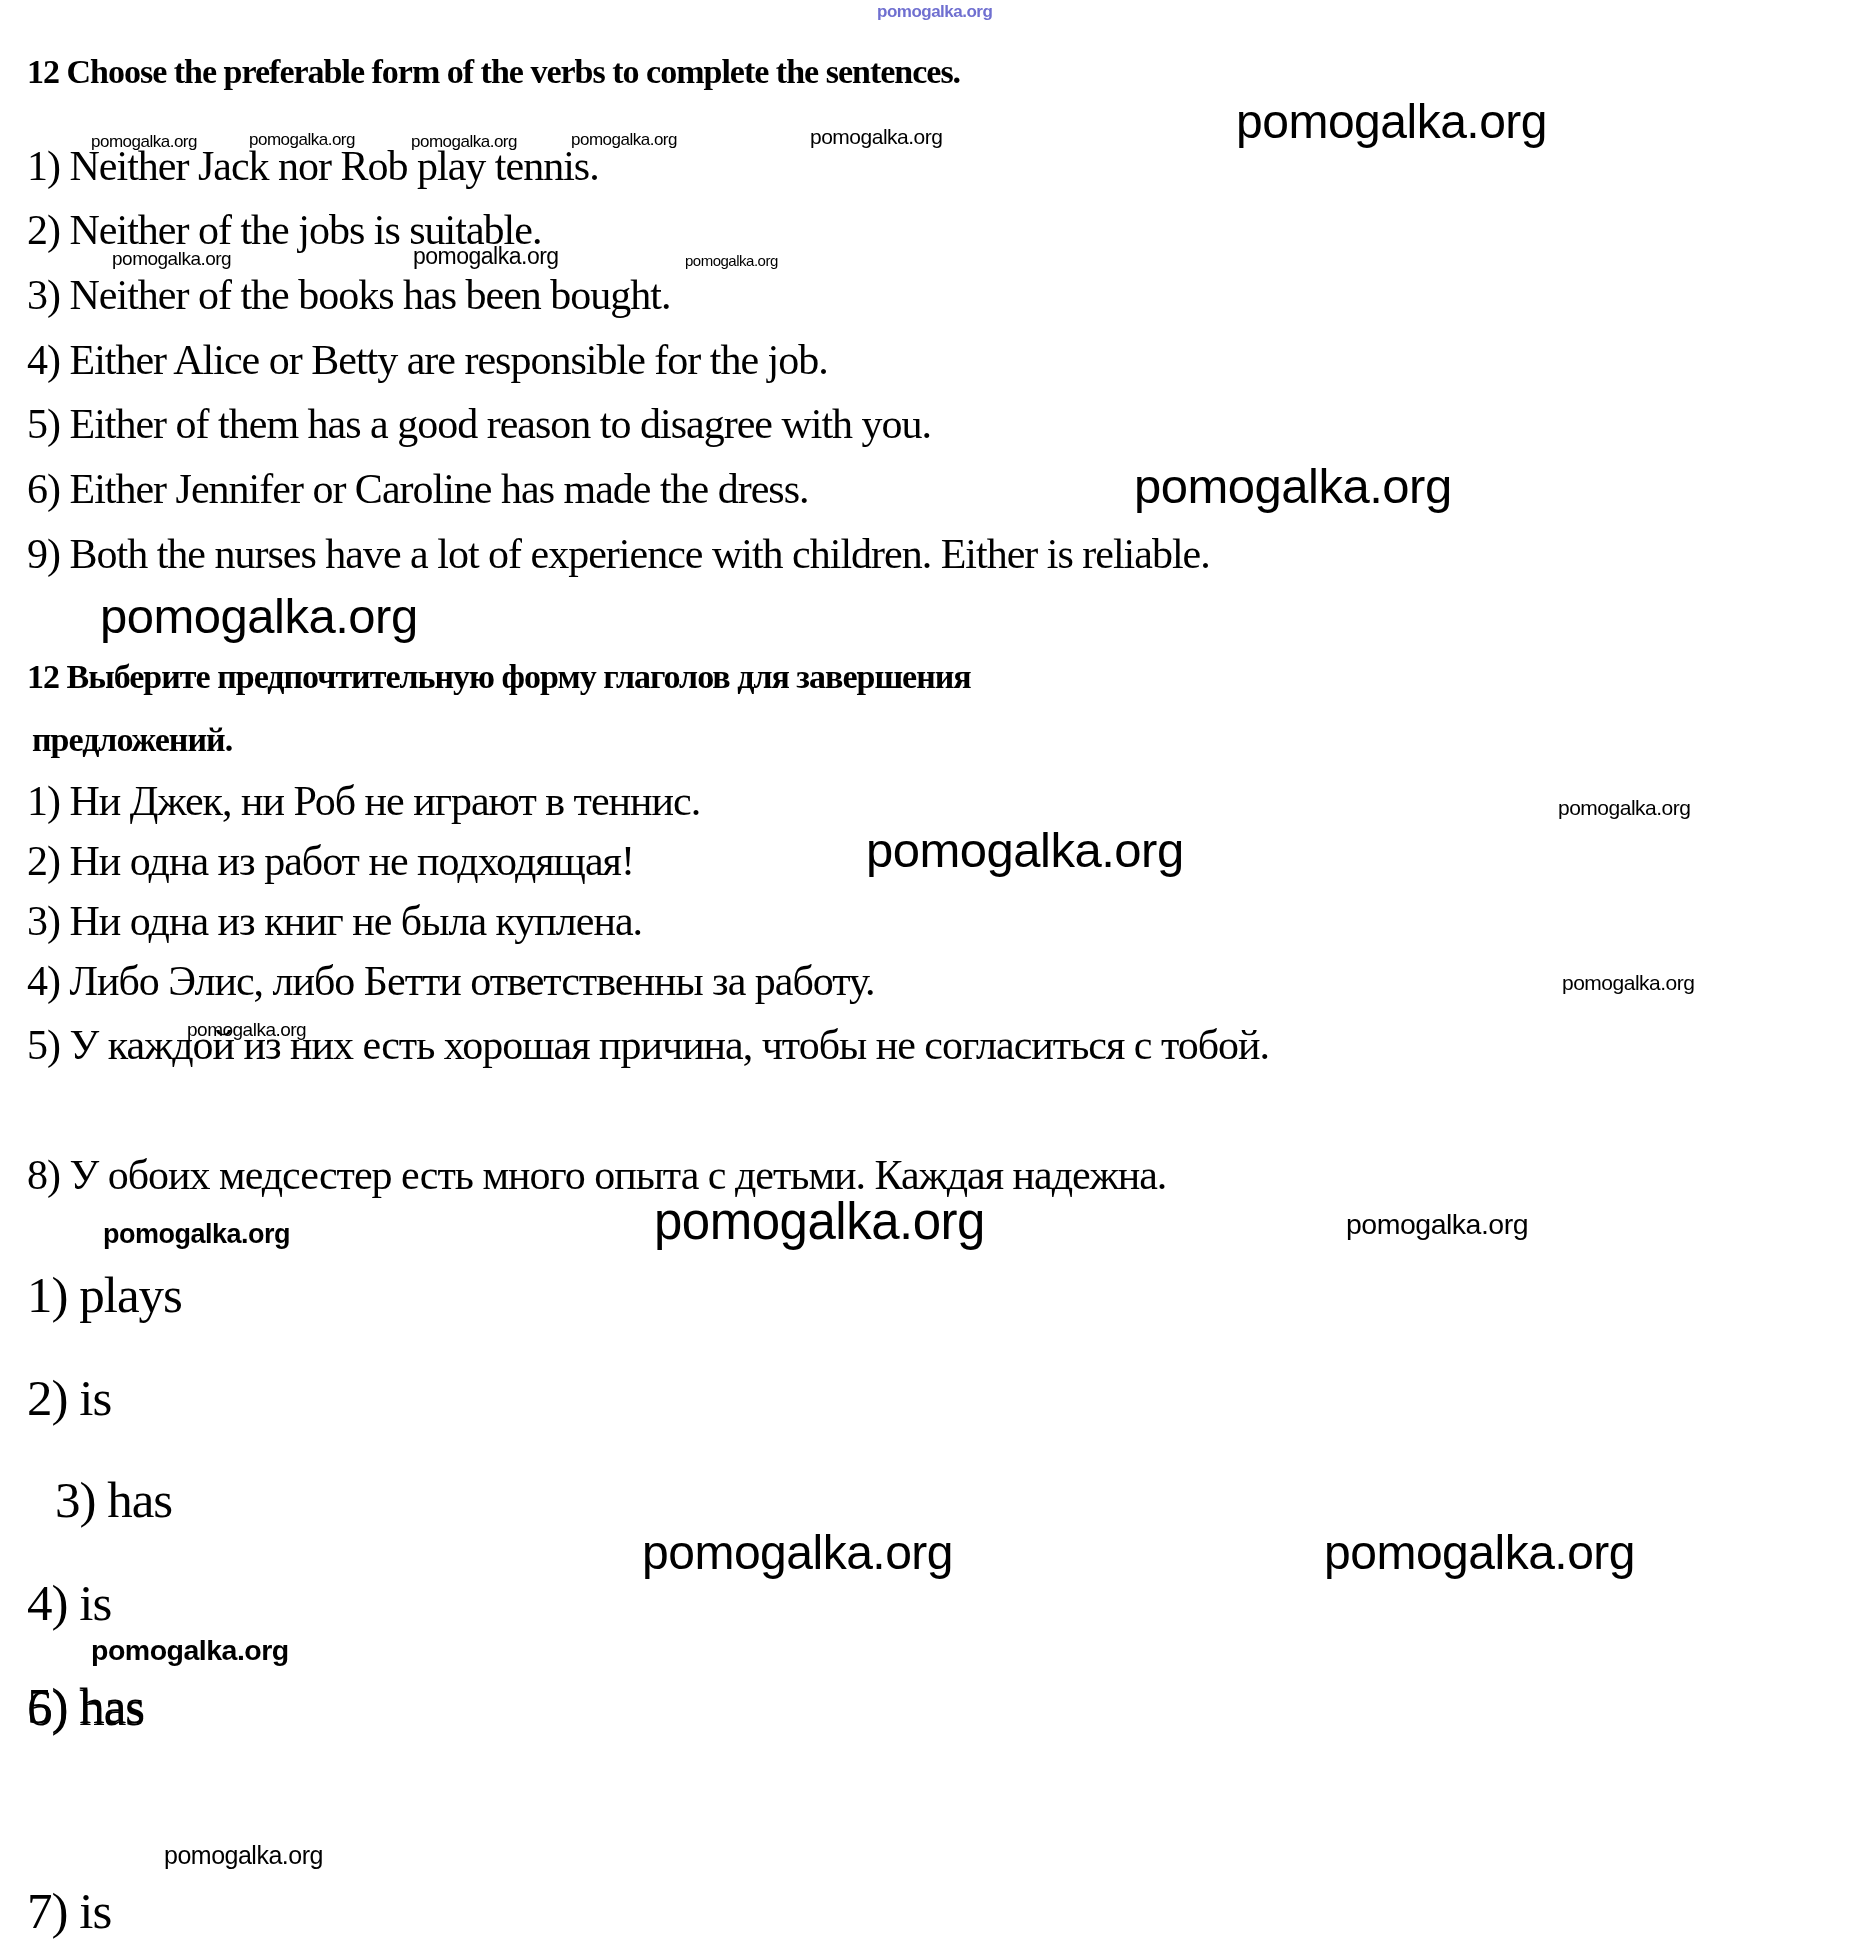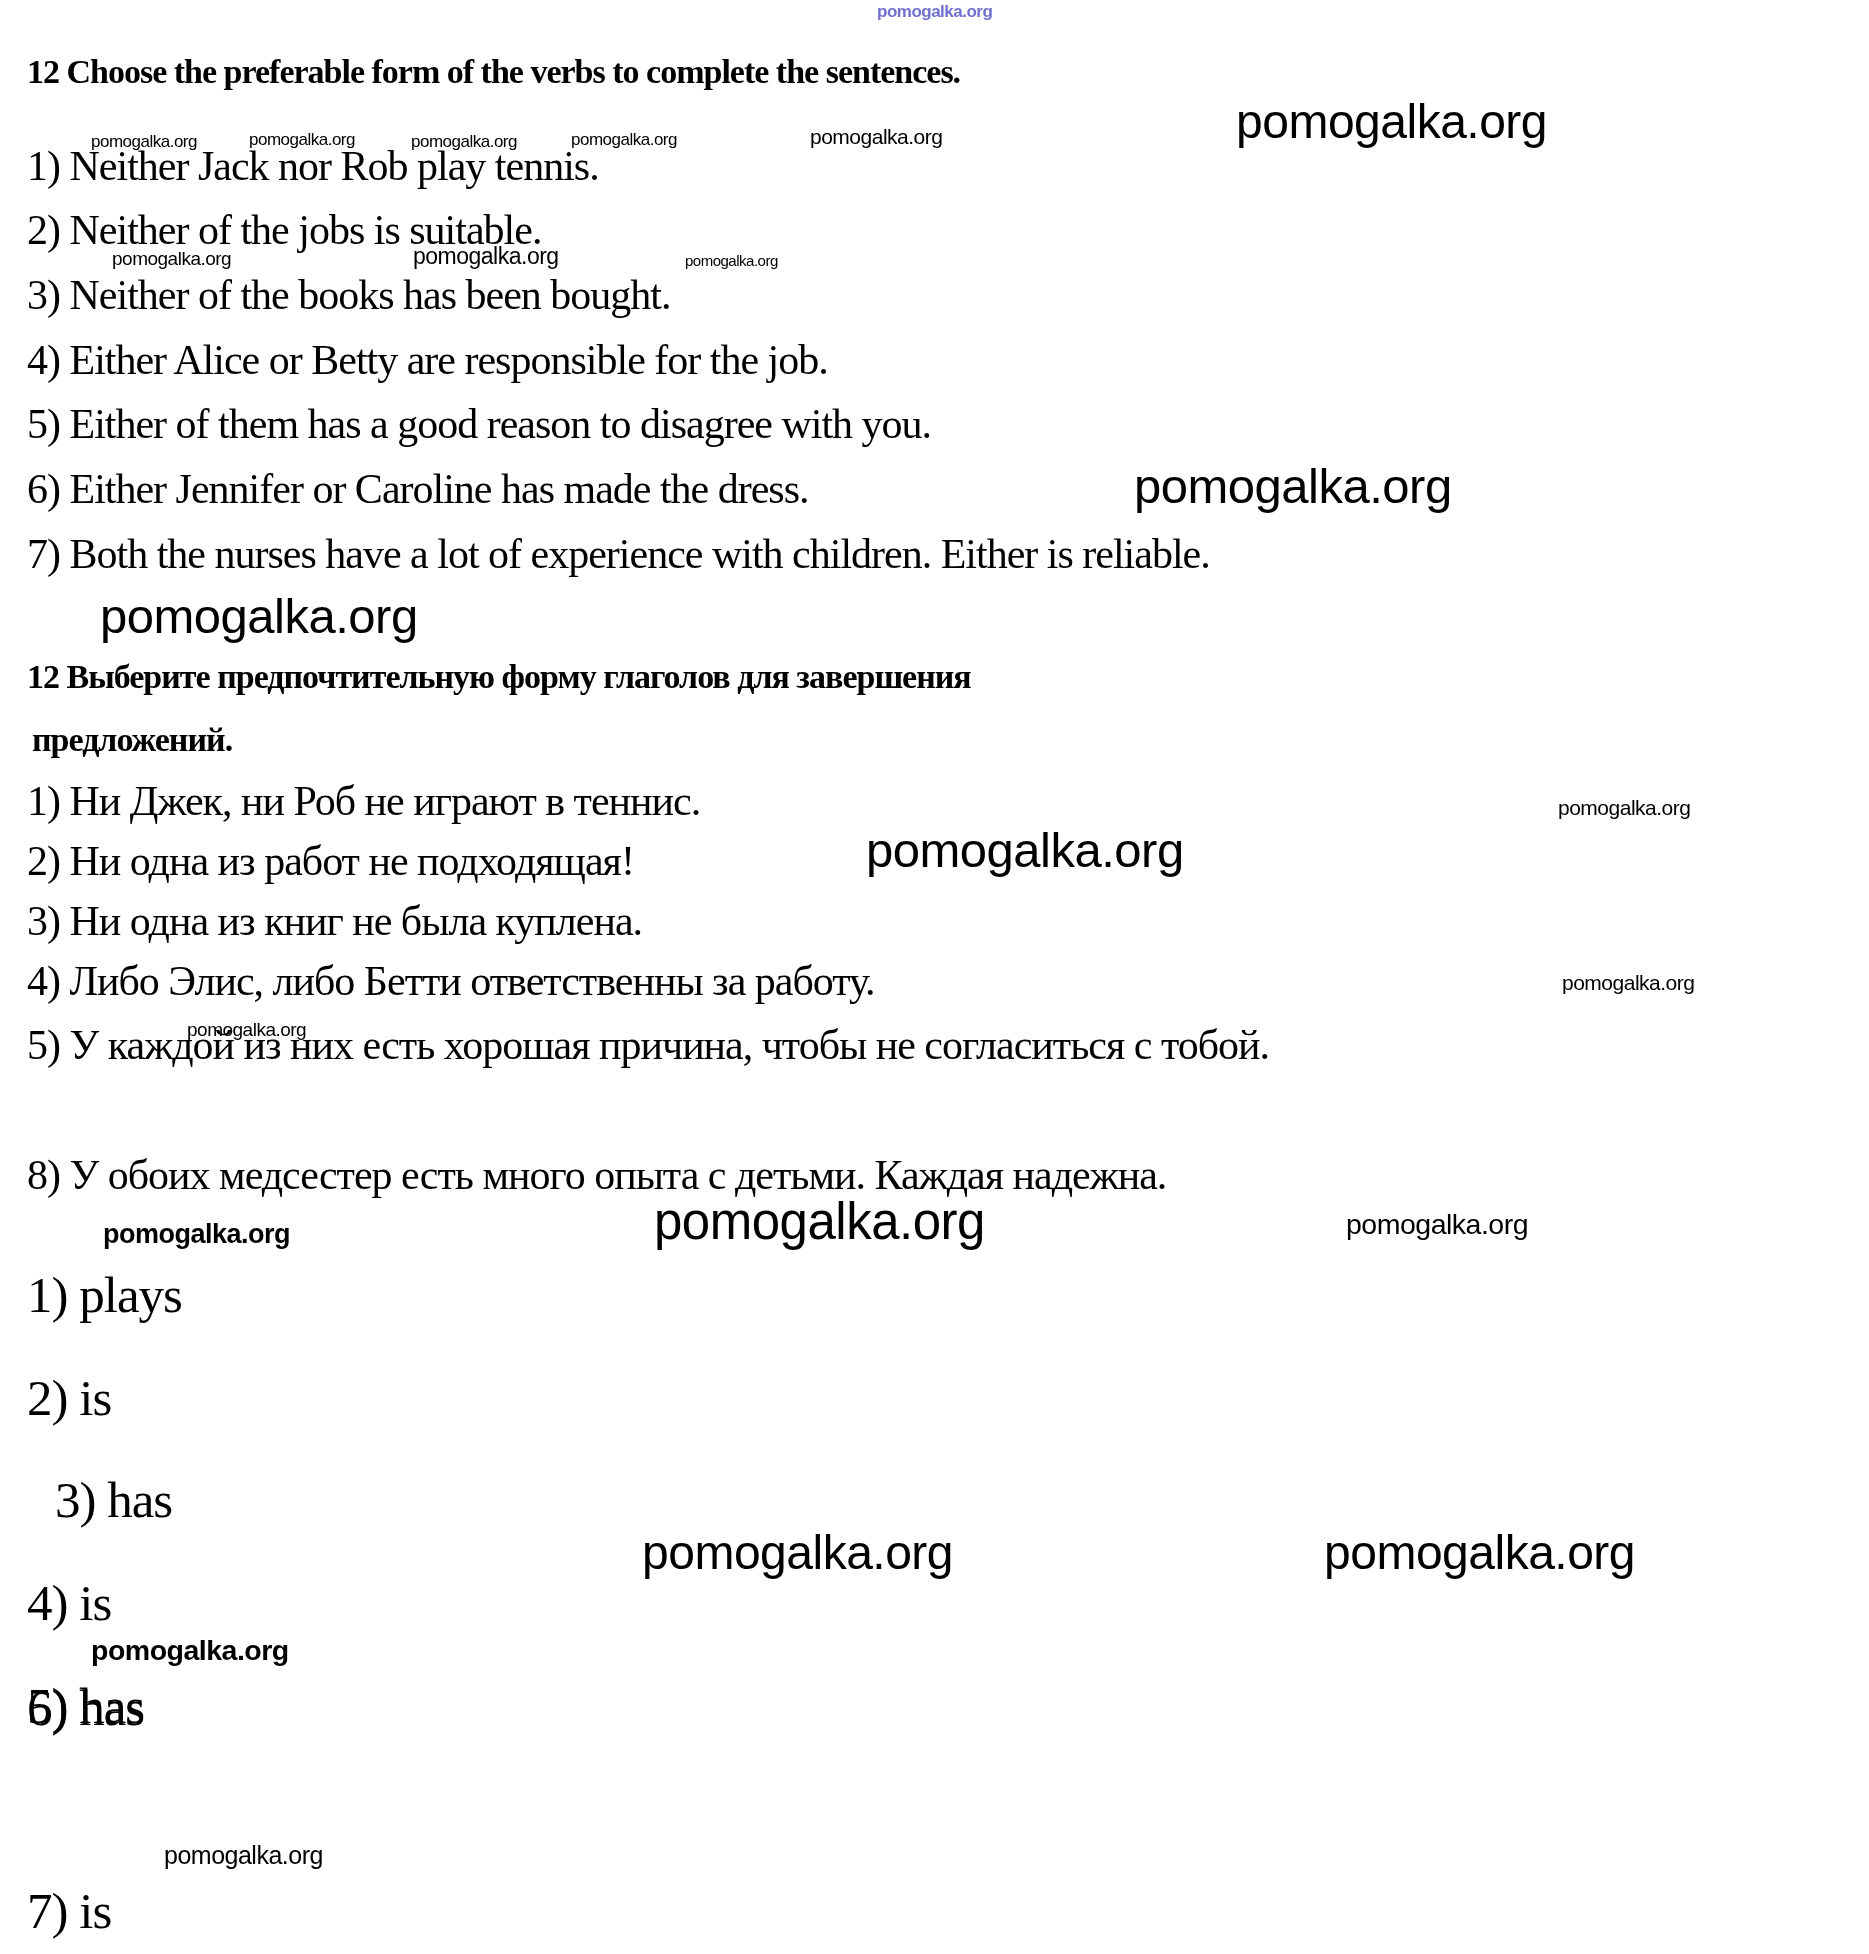--- a/index.html
+++ b/index.html
@@ -71,21 +71,21 @@
   <span class="wm" style="left:413px; top:245px; font-size:23px;">pomogalka.org</span>
   <span class="wm" style="left:685px; top:253px; font-size:15px;">pomogalka.org</span>
 
   <div class="line" style="left:27px; top:272px;">3) Neither of the books has been bought.</div>
   <div class="line" style="left:27px; top:337px;">4) Either Alice or Betty are responsible for the job.</div>
   <div class="line" style="left:27px; top:401px;">5) Either of them has a good reason to disagree with you.</div>
   <div class="line" style="left:27px; top:466px;">6) Either Jennifer or Caroline has made the dress.</div>
 
   <span class="wm wm-big" style="left:1134px; top:462px;">pomogalka.org</span>
 
-  <div class="line" style="left:27px; top:531px;">7) Both the nurses have a lot of experience with children. Either is reliable.</div>
+  <div class="line" style="left:27px; top:531px;">9) Both the nurses have a lot of experience with children. Either is reliable.</div>
 
   <span class="wm wm-big" style="left:100px; top:592px;">pomogalka.org</span>
 
   <div class="line heading" style="left:27px; top:658px;">12 Выберите предпочтительную форму глаголов для завершения</div>
   <div class="line heading" style="left:24px; top:721px;margin-left:8px;">предложений.</div>
 
   <div class="line" style="left:27px; top:778px;">1) Ни Джек, ни Роб не играют в теннис.</div>
   <span class="wm" style="left:1558px; top:797px; font-size:21px;">pomogalka.org</span>
 
   <div class="line" style="left:27px; top:838px;">2) Ни одна из работ не подходящая!</div>

